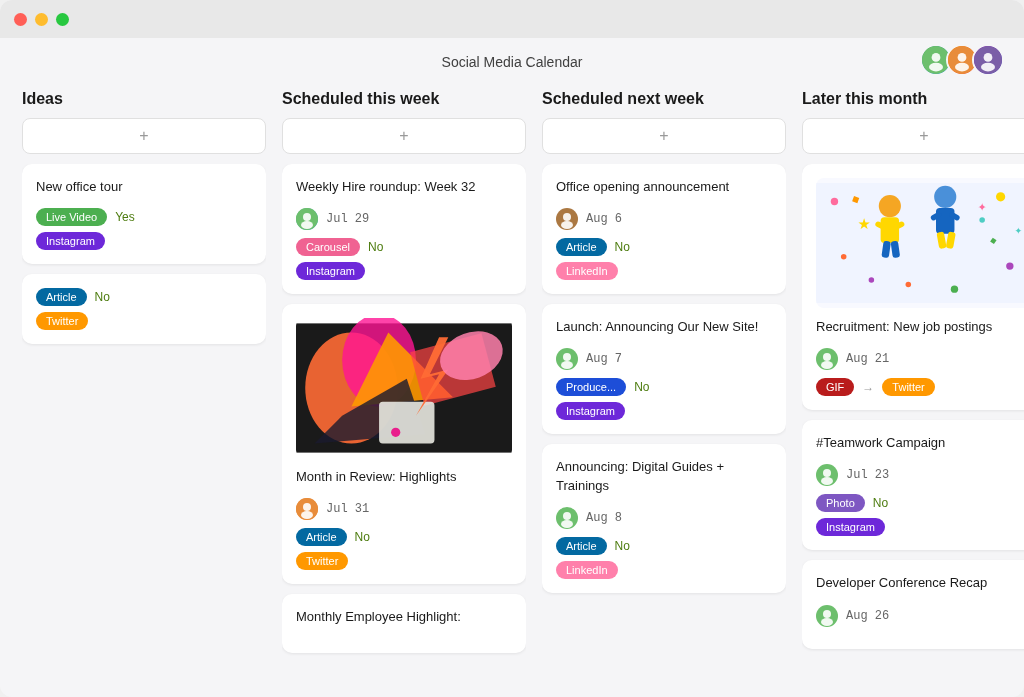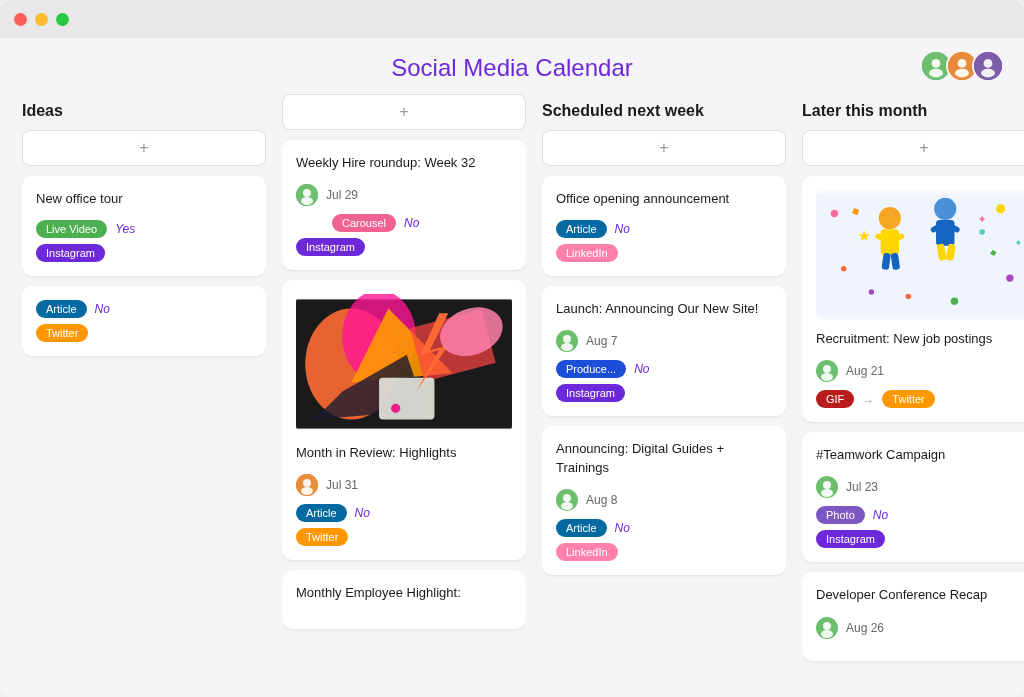--- a/index.html
+++ b/index.html
@@ -37,23 +37,23 @@
     .header {
       background: #f5f5f7;
       padding: 16px 20px 12px;
       display: flex;
       align-items: center;
       justify-content: center;
       position: relative;
       flex-shrink: 0;
     }
     .header-title {
-      font-size: 24px;
+      font-size: 14px;
       font-weight: 500;
-      color: #6d28d9;
+      color: #404040;
     }
     .header-avatars {
       position: absolute;
       right: 20px;
       top: 50%;
       transform: translateY(-50%);
       display: flex;
       gap: -4px;
     }
     .avatar {
@@ -129,47 +129,47 @@
       margin-bottom: 8px;
     }
     .card-meta-avatar {
       width: 22px; height: 22px; border-radius: 50%;
       display: flex; align-items: center; justify-content: center;
       font-size: 10px; color: white; flex-shrink: 0;
     }
     .meta-date {
       font-size: 12px;
       color: #666;
+      font-family: Liberation Mono, monospace;
     }
     .tags-row {
       display: flex;
       align-items: center;
       gap: 8px;
       flex-wrap: wrap;
     }
     .tag {
       padding: 3px 10px;
       border-radius: 20px;
       font-size: 11px;
       font-weight: 500;
       color: white;
     }
     .tag-live-video { background: #4CAF50; }
     .tag-instagram { background: #6d28d9; }
     .tag-article { background: #0369a1; }
     .tag-twitter { background: #FF9800; }
-    .tag-carousel { background: #F06292; margin-left: 36px; }
+    .tag-carousel { background: #F06292; }
     .tag-linkedin { background: #FF80AB; }
     .tag-produce { background: #1d4ed8; }
     .tag-gif { background: #b91c1c; }
     .tag-photo { background: #7E57C2; }
     .yes-no {
       font-size: 12px;
-      color: #6d28d9;
-      font-style: italic;
+      color: #4d7c0f;
     }
     .arrow-icon {
       font-size: 12px;
       color: #999;
     }
   </style>
 </head>
 <body>
 
 <div class="window">
@@ -231,20 +231,21 @@
             <span class="yes-no">No</span>
           </div>
           <div class="tags-row" style="margin-top:6px">
             <span class="tag tag-twitter">Twitter</span>
           </div>
         </div>
       </div>
     </div>
 
     <div class="column">
+      <div class="column-header">Scheduled this week</div>
       <div class="add-card-btn">+</div>
       <div class="cards-container">
 
         <div class="card">
           <div class="card-title">Weekly Hire roundup: Week 32</div>
           <div class="card-meta">
             <div class="card-meta-avatar" style="background: linear-gradient(135deg,#6dbf6d,#2196F3);">
               <svg width="22" height="22" viewBox="0 0 22 22">
                   <circle cx="11" cy="11" r="11" fill="#6dbf6d"></circle>
                   <circle cx="11" cy="9" r="4" fill="#fff" opacity="0.9"></circle>
@@ -307,20 +308,30 @@
       </div>
     </div>
 
     <div class="column">
       <div class="column-header">Scheduled next week</div>
       <div class="add-card-btn">+</div>
       <div class="cards-container">
 
         <div class="card">
           <div class="card-title">Office opening announcement</div>
+          <div class="card-meta">
+            <div class="card-meta-avatar">
+              <svg width="22" height="22" viewBox="0 0 22 22">
+                  <circle cx="11" cy="11" r="11" fill="#AB7842"></circle>
+                  <circle cx="11" cy="9" r="4" fill="#fff" opacity="0.9"></circle>
+                  <ellipse cx="11" cy="17" rx="6" ry="4" fill="#fff" opacity="0.9"></ellipse>
+                </svg>
+            </div>
+            <span class="meta-date">Aug 6</span>
+          </div>
           <div class="tags-row">
             <span class="tag tag-article">Article</span>
             <span class="yes-no">No</span>
           </div>
           <div class="tags-row" style="margin-top:6px">
             <span class="tag tag-linkedin">LinkedIn</span>
           </div>
         </div>
 
         <div class="card">

